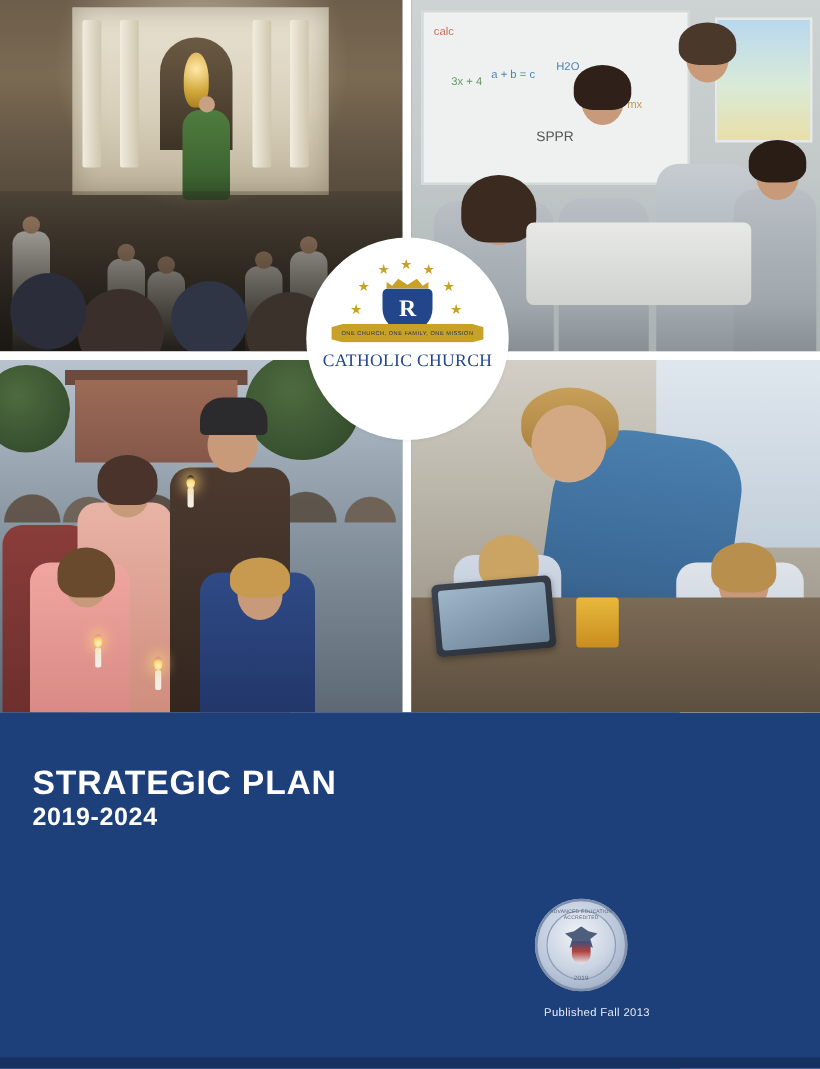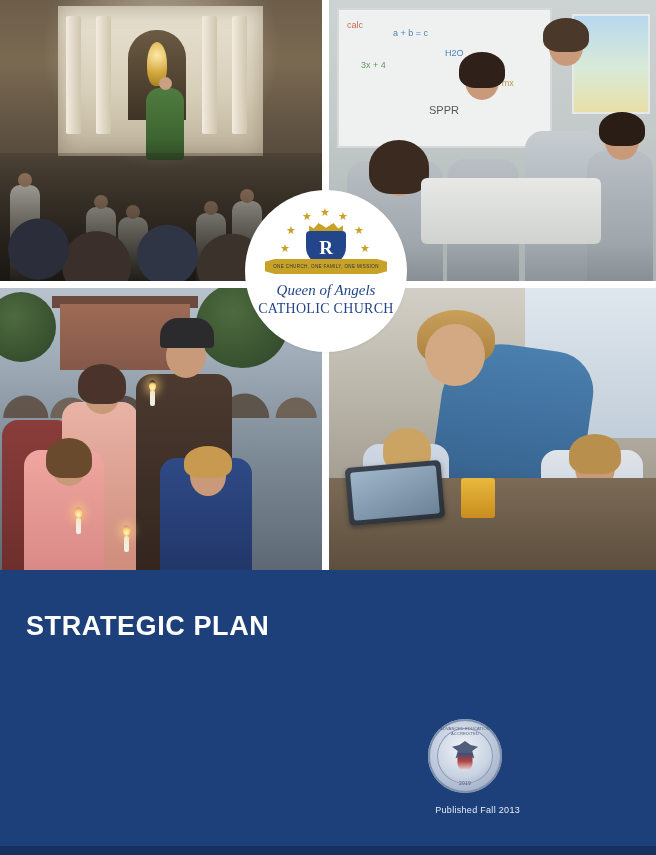--- a/index.html
+++ b/index.html
@@ -424,21 +424,21 @@
       <div class="server" style="left:118px; height:64px;"></div>
       <div class="server" style="left:196px; height:68px;"></div>
       <div class="server" style="left:232px; height:80px;"></div>
       <div class="church-crowd"></div>
     </div>
 
     <div class="photo photo-class">
       <div class="layer class-bg"></div>
       <div class="class-board">
         <span class="scribble" style="left:10px; top:12px; color:#c7543c;">calc</span>
-        <span class="scribble" style="left:56px; top:20px;">a + b = c</span>
+        <span class="scribble" style="left:56px; top:46px;">a + b = c</span>
         <span class="scribble" style="left:24px; top:52px; color:#4a8a46;">3x + 4</span>
         <span class="scribble" style="left:108px; top:40px; color:#2f6fb0;">H2O</span>
         <span class="scribble" style="left:92px; top:96px; color:#3b3b3b; font-size:11px;">SPPR</span>
         <span class="scribble" style="left:150px; top:70px; color:#b4892c;">y = mx</span>
       </div>
       <div class="poster"></div>
 
       <div class="kid" style="left:18px; width:96px; height:120px;"></div>
       <div class="kid-head" style="left:50px; top:152px; width:40px; height:44px;"></div>
       <div class="hair" style="left:40px; top:140px; width:60px; height:54px; background:#3a2a20;"></div>
@@ -519,29 +519,29 @@
         <span class="star" style="left:58px; top:4px;">★</span>
         <span class="star" style="left:74px; top:18px;">★</span>
         <span class="star" style="left:80px; top:36px;">★</span>
         <span class="star" style="left:70px; top:52px;">★</span>
         <span class="star" style="left:40px; top:56px;">★</span>
         <div class="seal-crown"></div>
         <div class="seal-crest">R</div>
       </div>
       <div class="seal-ribbon">ONE CHURCH, ONE FAMILY, ONE MISSION</div>
       <div class="seal-name">
-        <div class="l1">Queen of Angels</div>
         <div class="l2">CATHOLIC CHURCH</div>
       </div>
     </div>
   </div>
 
   <div class="lower">
     <div class="title-block">
       <div class="title-main">STRATEGIC PLAN</div>
+      <div class="title-sub">2019-2024</div>
     </div>
 
     <div class="accred">
       <div class="accred-outer"></div>
       <div class="accred-inner"></div>
       <div class="accred-top-text">ADVANCED EDUCATION ACCREDITED</div>
       <div class="accred-eagle"></div>
       <div class="accred-shield"></div>
       <div class="accred-bottom-text">2019</div>
     </div>

